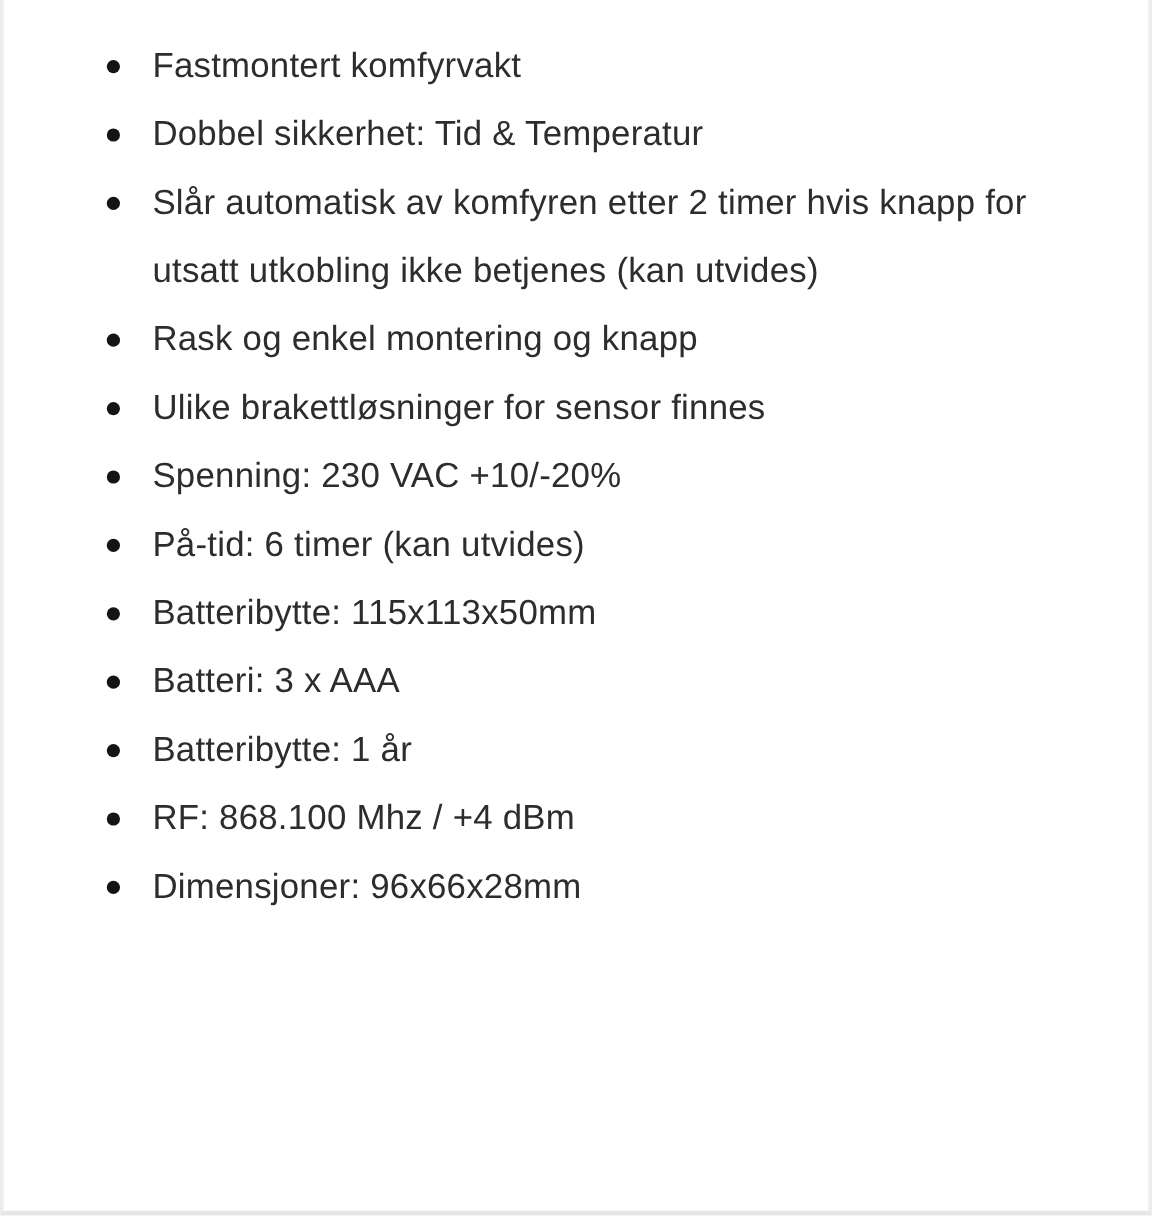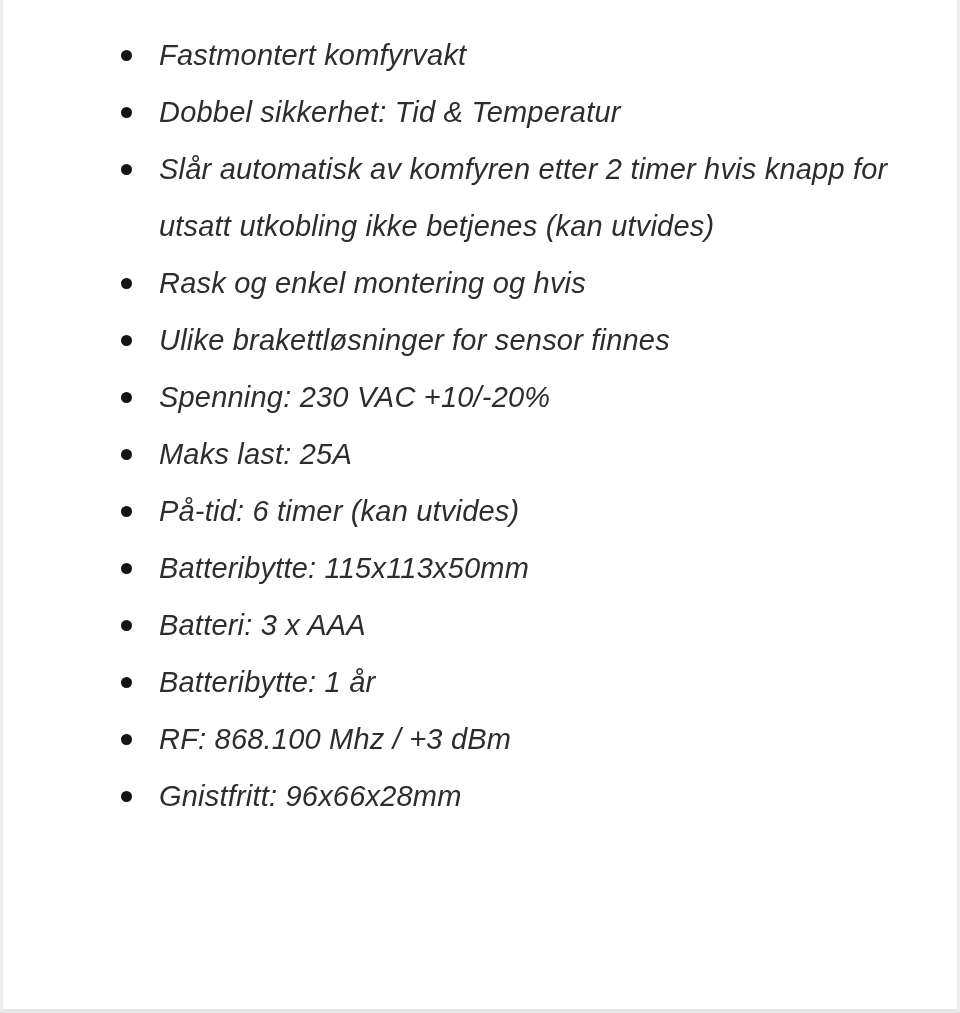--- a/index.html
+++ b/index.html
@@ -15,22 +15,21 @@
     background: #ffffff;
     box-sizing: border-box;
     border-left: 3px solid #ececec;
     border-right: 3px solid #ececec;
     border-bottom: 4px solid #e6e6e6;
     overflow: hidden;
   }
   .spec-list {
     list-style: none;
     margin: 0;
-    padding: 27px 40px 0 118px;
-    font-style: italic;
+    padding: 27px 40px 0 86px;
   }
   .spec-list li {
     display: flex;
     align-items: flex-start;
     font-size: 29px;
     line-height: 57px;
     color: #2d2d2d;
     font-weight: 400;
   }
   .bullet {
@@ -59,52 +58,48 @@
     <li>
       <span class="bullet"></span>
       <span class="item-text">Dobbel sikkerhet: Tid &amp; Temperatur</span>
     </li>
     <li>
       <span class="bullet"></span>
       <span class="item-text">Slår automatisk av komfyren etter 2 timer hvis knapp for utsatt utkobling ikke betjenes (kan utvides)</span>
     </li>
     <li>
       <span class="bullet"></span>
-      <span class="item-text">Rask og enkel montering og hvis</span>
+      <span class="item-text">Rask og enkel montering og knapp</span>
     </li>
     <li>
       <span class="bullet"></span>
       <span class="item-text">Ulike brakettløsninger for sensor finnes</span>
     </li>
     <li>
       <span class="bullet"></span>
       <span class="item-text">Spenning: 230 VAC +10/-20%</span>
-    </li>
-    <li>
-      <span class="bullet"></span>
-      <span class="item-text">Maks last: 25A</span>
     </li>
     <li>
       <span class="bullet"></span>
       <span class="item-text">På-tid: 6 timer (kan utvides)</span>
     </li>
     <li>
       <span class="bullet"></span>
       <span class="item-text">Batteribytte: 115x113x50mm</span>
     </li>
     <li>
       <span class="bullet"></span>
       <span class="item-text">Batteri: 3 x AAA</span>
     </li>
     <li>
       <span class="bullet"></span>
       <span class="item-text">Batteribytte: 1 år</span>
     </li>
     <li>
       <span class="bullet"></span>
-      <span class="item-text">RF: 868.100 Mhz / +3 dBm</span>
+      <span class="item-text">RF: 868.100 Mhz / +4 dBm</span>
     </li>
     <li>
       <span class="bullet"></span>
-      <span class="item-text">Gnistfritt: 96x66x28mm</span>
+      <span class="item-text">Dimensjoner: 96x66x28mm</span>
     </li>
   </ul>
 </div>
 
 </body></html>

